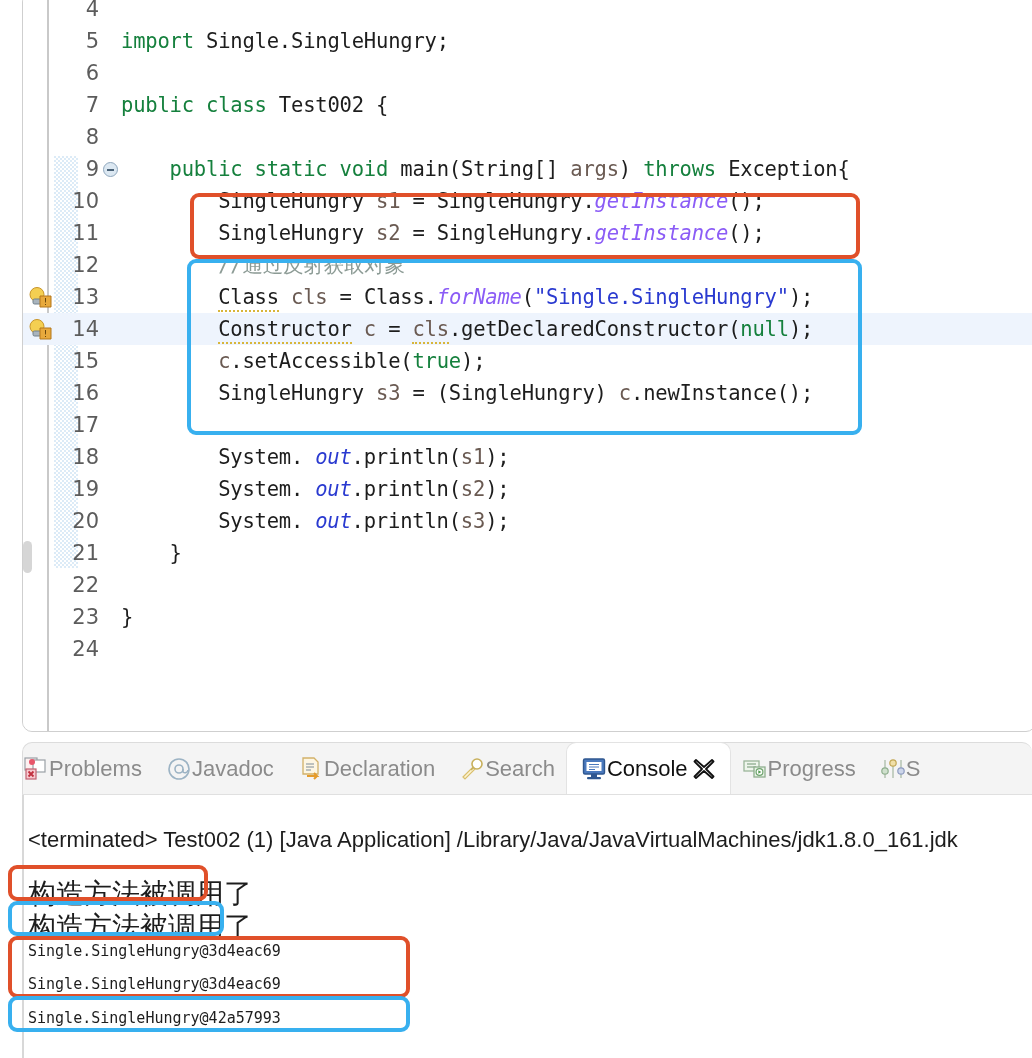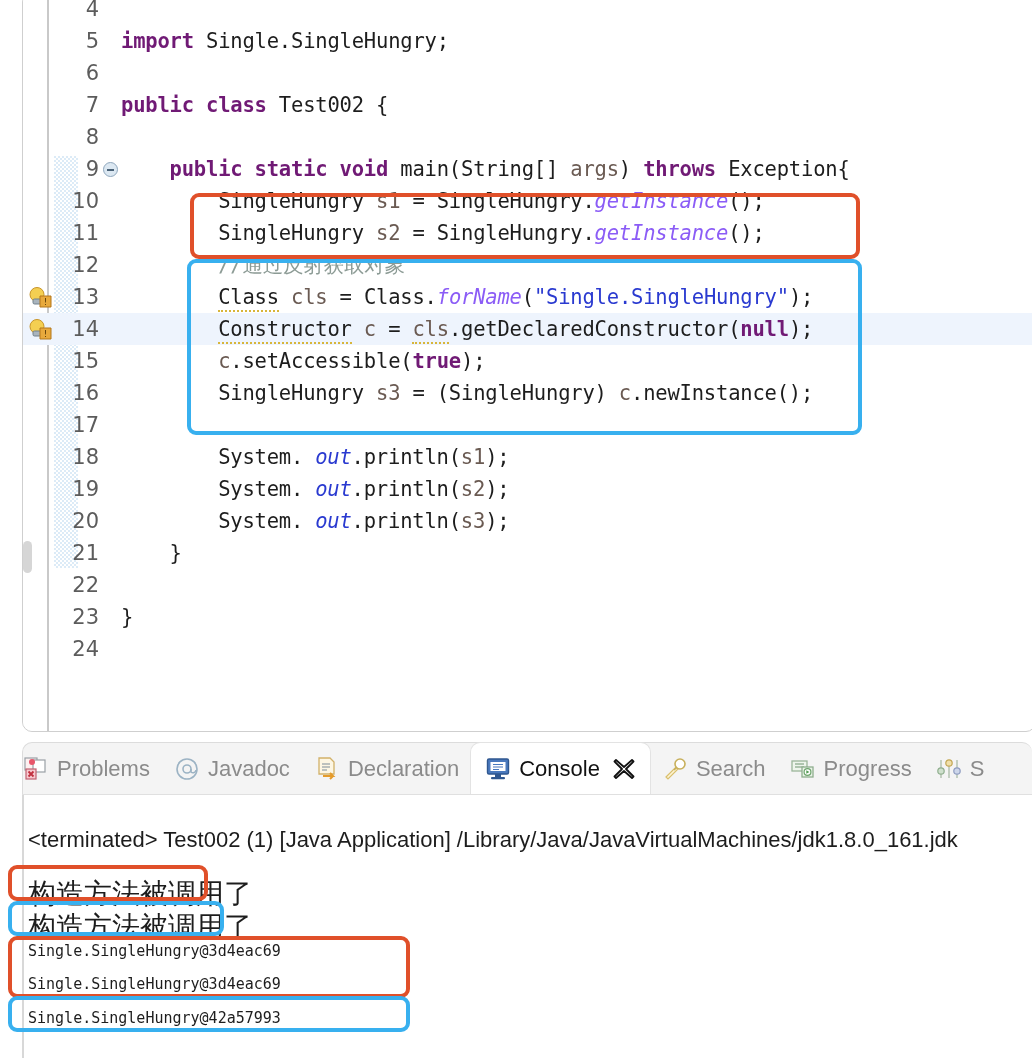--- a/index.html
+++ b/index.html
@@ -55,21 +55,21 @@
   .fold-marker::after {
     content:""; position:absolute; left:3px; top:6px; width:7px; height:1.5px; background:#4a6277;
   }
   .warn-icon { position:absolute; left:4px; top:5px; width:30px; height:22px; }
 
   .code {
     position:absolute; left:98px; top:0; white-space:pre;
     font-family:"DejaVu Sans Mono", monospace; font-size:20.5px; line-height:32px;
     letter-spacing:-0.2px; color:#1d1d1d;
   }
-  .kw { color:#701a75; font-weight:bold;text-align:right; }
+  .kw { color:#15803d; font-weight:normal;text-align:right; }
   .var { color:#6a5a52;text-align:center; }
   .stat-it { color:#8b5cf6; font-style:italic;text-align:center; }
   .stat-blue { color:#2a3ad0; font-style:italic;margin-left:12px; }
   .str { color:#2a3ad0; }
   .cmt { color:#8c9b95; }
   .squig {
     border-bottom:2px dotted #d8b63a;
     padding-bottom:1px;
   }
 
@@ -80,21 +80,21 @@
 
   
   .bottom-panel { position:absolute; left:0; top:742px; width:1032px; height:316px; background:#ffffff; }
   .tabbar {
     position:absolute; left:22px; top:0px; width:1010px; height:52px;
     background:#f4f4f4; border-top:1px solid #dcdcdc; border-left:1px solid #dcdcdc;
     border-top-left-radius:10px; border-top-right-radius:10px;
   }
   .tabs { position:absolute; left:0; top:0; height:52px; display:flex; align-items:center; }
   .tab {
-    display:flex; align-items:center; gap:8px; height:52px; padding:0 12px;
+    display:flex; align-items:center; height:52px; padding:0 12px;
     font-size:22px; color:#8b8b8b; font-family:"Liberation Sans", sans-serif;
     white-space:nowrap;
   }
   .tab.active {
     background:#ffffff; color:#111111;
     border-top-left-radius:9px; border-top-right-radius:9px;
     box-shadow: 0 0 0 1px #e3e3e3;
   }
   .tab-ico { width:26px; height:26px; display:block; flex:0 0 auto; }
   .tab-close { width:24px; height:24px; margin-left:4px; }
@@ -282,47 +282,47 @@
           <span class="tab-ico">
             <svg viewBox="0 0 26 26" width="26" height="26">
               <path d="M5 2 h11 l4 4 v12 h-15 z" fill="#fdf6e3" stroke="#d2b169" stroke-width="1.3"></path>
               <path d="M8 8 h8 M8 11 h8 M8 14 h5" stroke="#7f8b99" stroke-width="1.1"></path>
               <path d="M9 20 h10 l-3 -3 M19 20 l-3 3" fill="none" stroke="#e59b2a" stroke-width="2"></path>
             </svg>
           </span>
           <span>Declaration</span>
         </div>
 
+        <div class="tab">
+          <span class="tab-ico">
+            <svg viewBox="0 0 26 26" width="26" height="26">
+              <path d="M4 21 L14 11 l2 2 L6 23 z" fill="#fdf3d2" stroke="#d9bf6d" stroke-width="1.2"></path>
+              <circle cx="18" cy="8" r="5" fill="#ffffff" stroke="#c8b05c" stroke-width="1.6"></circle>
+              <path d="M14.5 11.5 L12 14" stroke="#c8b05c" stroke-width="1.6"></path>
+            </svg>
+          </span>
+          <span>Search</span>
+        </div>
+
         <div class="tab active" style="padding:0 14px;">
           <span class="tab-ico">
             <svg viewBox="0 0 26 26" width="26" height="26">
               <rect x="2.5" y="3" width="21" height="15" rx="1.5" fill="#4a79bd" stroke="#2f5790" stroke-width="1.4"></rect>
               <rect x="5.5" y="6" width="15" height="9" fill="#ffffff"></rect>
               <path d="M8 8.5 h10 M8 11 h10 M8 13.5 h6" stroke="#4a79bd" stroke-width="1.2"></path>
               <rect x="10" y="18" width="6" height="3" fill="#2f5790"></rect>
               <rect x="6" y="21" width="14" height="2.2" rx="1" fill="#2f5790"></rect>
             </svg>
           </span>
           <span>Console</span>
           <span class="tab-close">
             <svg viewBox="0 0 24 24" width="24" height="24">
               <path d="M4 3 L12 10 L20 3 L21.5 4.5 L14 12 L21.5 19.5 L20 21 L12 14 L4 21 L2.5 19.5 L10 12 L2.5 4.5 Z" fill="none" stroke="#111111" stroke-width="1.8" stroke-linejoin="round"></path>
             </svg>
           </span>
-        </div>
-
-        <div class="tab">
-          <span class="tab-ico">
-            <svg viewBox="0 0 26 26" width="26" height="26">
-              <path d="M4 21 L14 11 l2 2 L6 23 z" fill="#fdf3d2" stroke="#d9bf6d" stroke-width="1.2"></path>
-              <circle cx="18" cy="8" r="5" fill="#ffffff" stroke="#c8b05c" stroke-width="1.6"></circle>
-              <path d="M14.5 11.5 L12 14" stroke="#c8b05c" stroke-width="1.6"></path>
-            </svg>
-          </span>
-          <span>Search</span>
         </div>
 
         <div class="tab">
           <span class="tab-ico">
             <svg viewBox="0 0 26 26" width="26" height="26">
               <rect x="2" y="5" width="15" height="10" fill="#eef5ec" stroke="#9bb59a" stroke-width="1.3"></rect>
               <path d="M5 8 h9 M5 11 h9" stroke="#9bb59a" stroke-width="1.3"></path>
               <rect x="12" y="11" width="11" height="10" fill="#e9f2e7" stroke="#8fae8e" stroke-width="1.3"></rect>
               <circle cx="17.5" cy="16" r="3.4" fill="#ffffff" stroke="#6da46c" stroke-width="1.2"></circle>
               <path d="M16.3 14.2 L19.4 16 L16.3 17.8 z" fill="#4f9a4e"></path>

